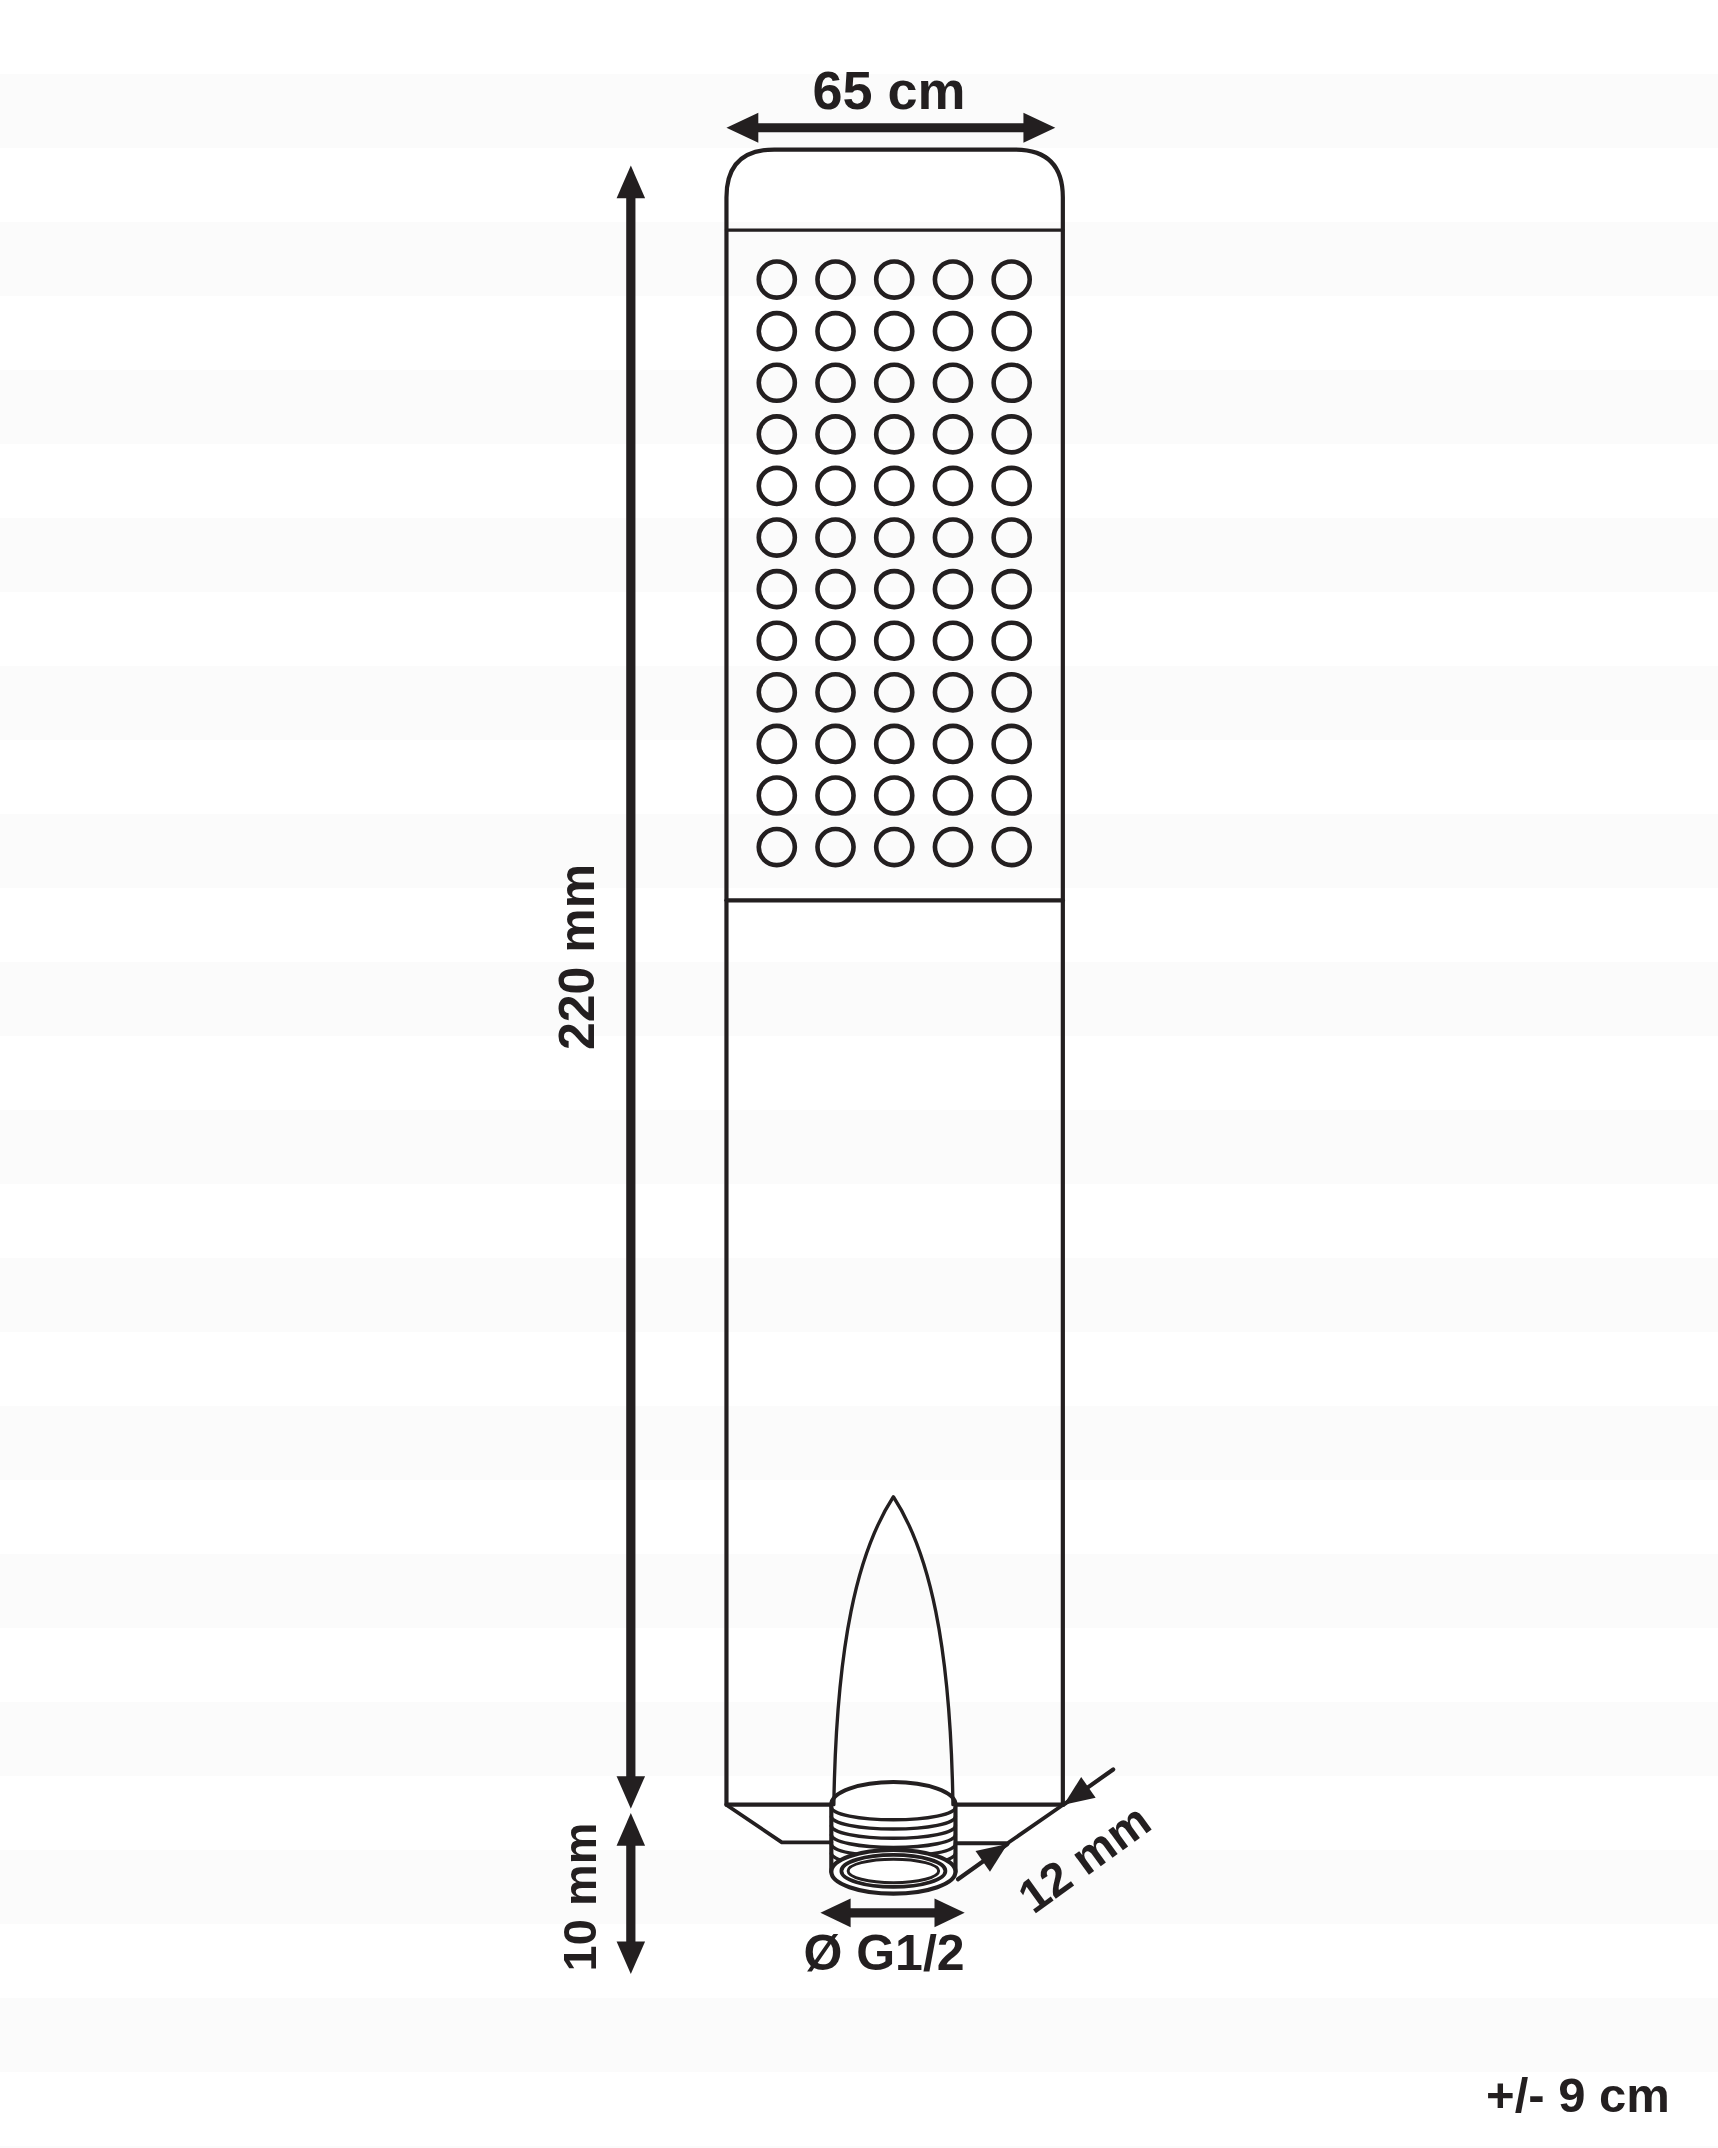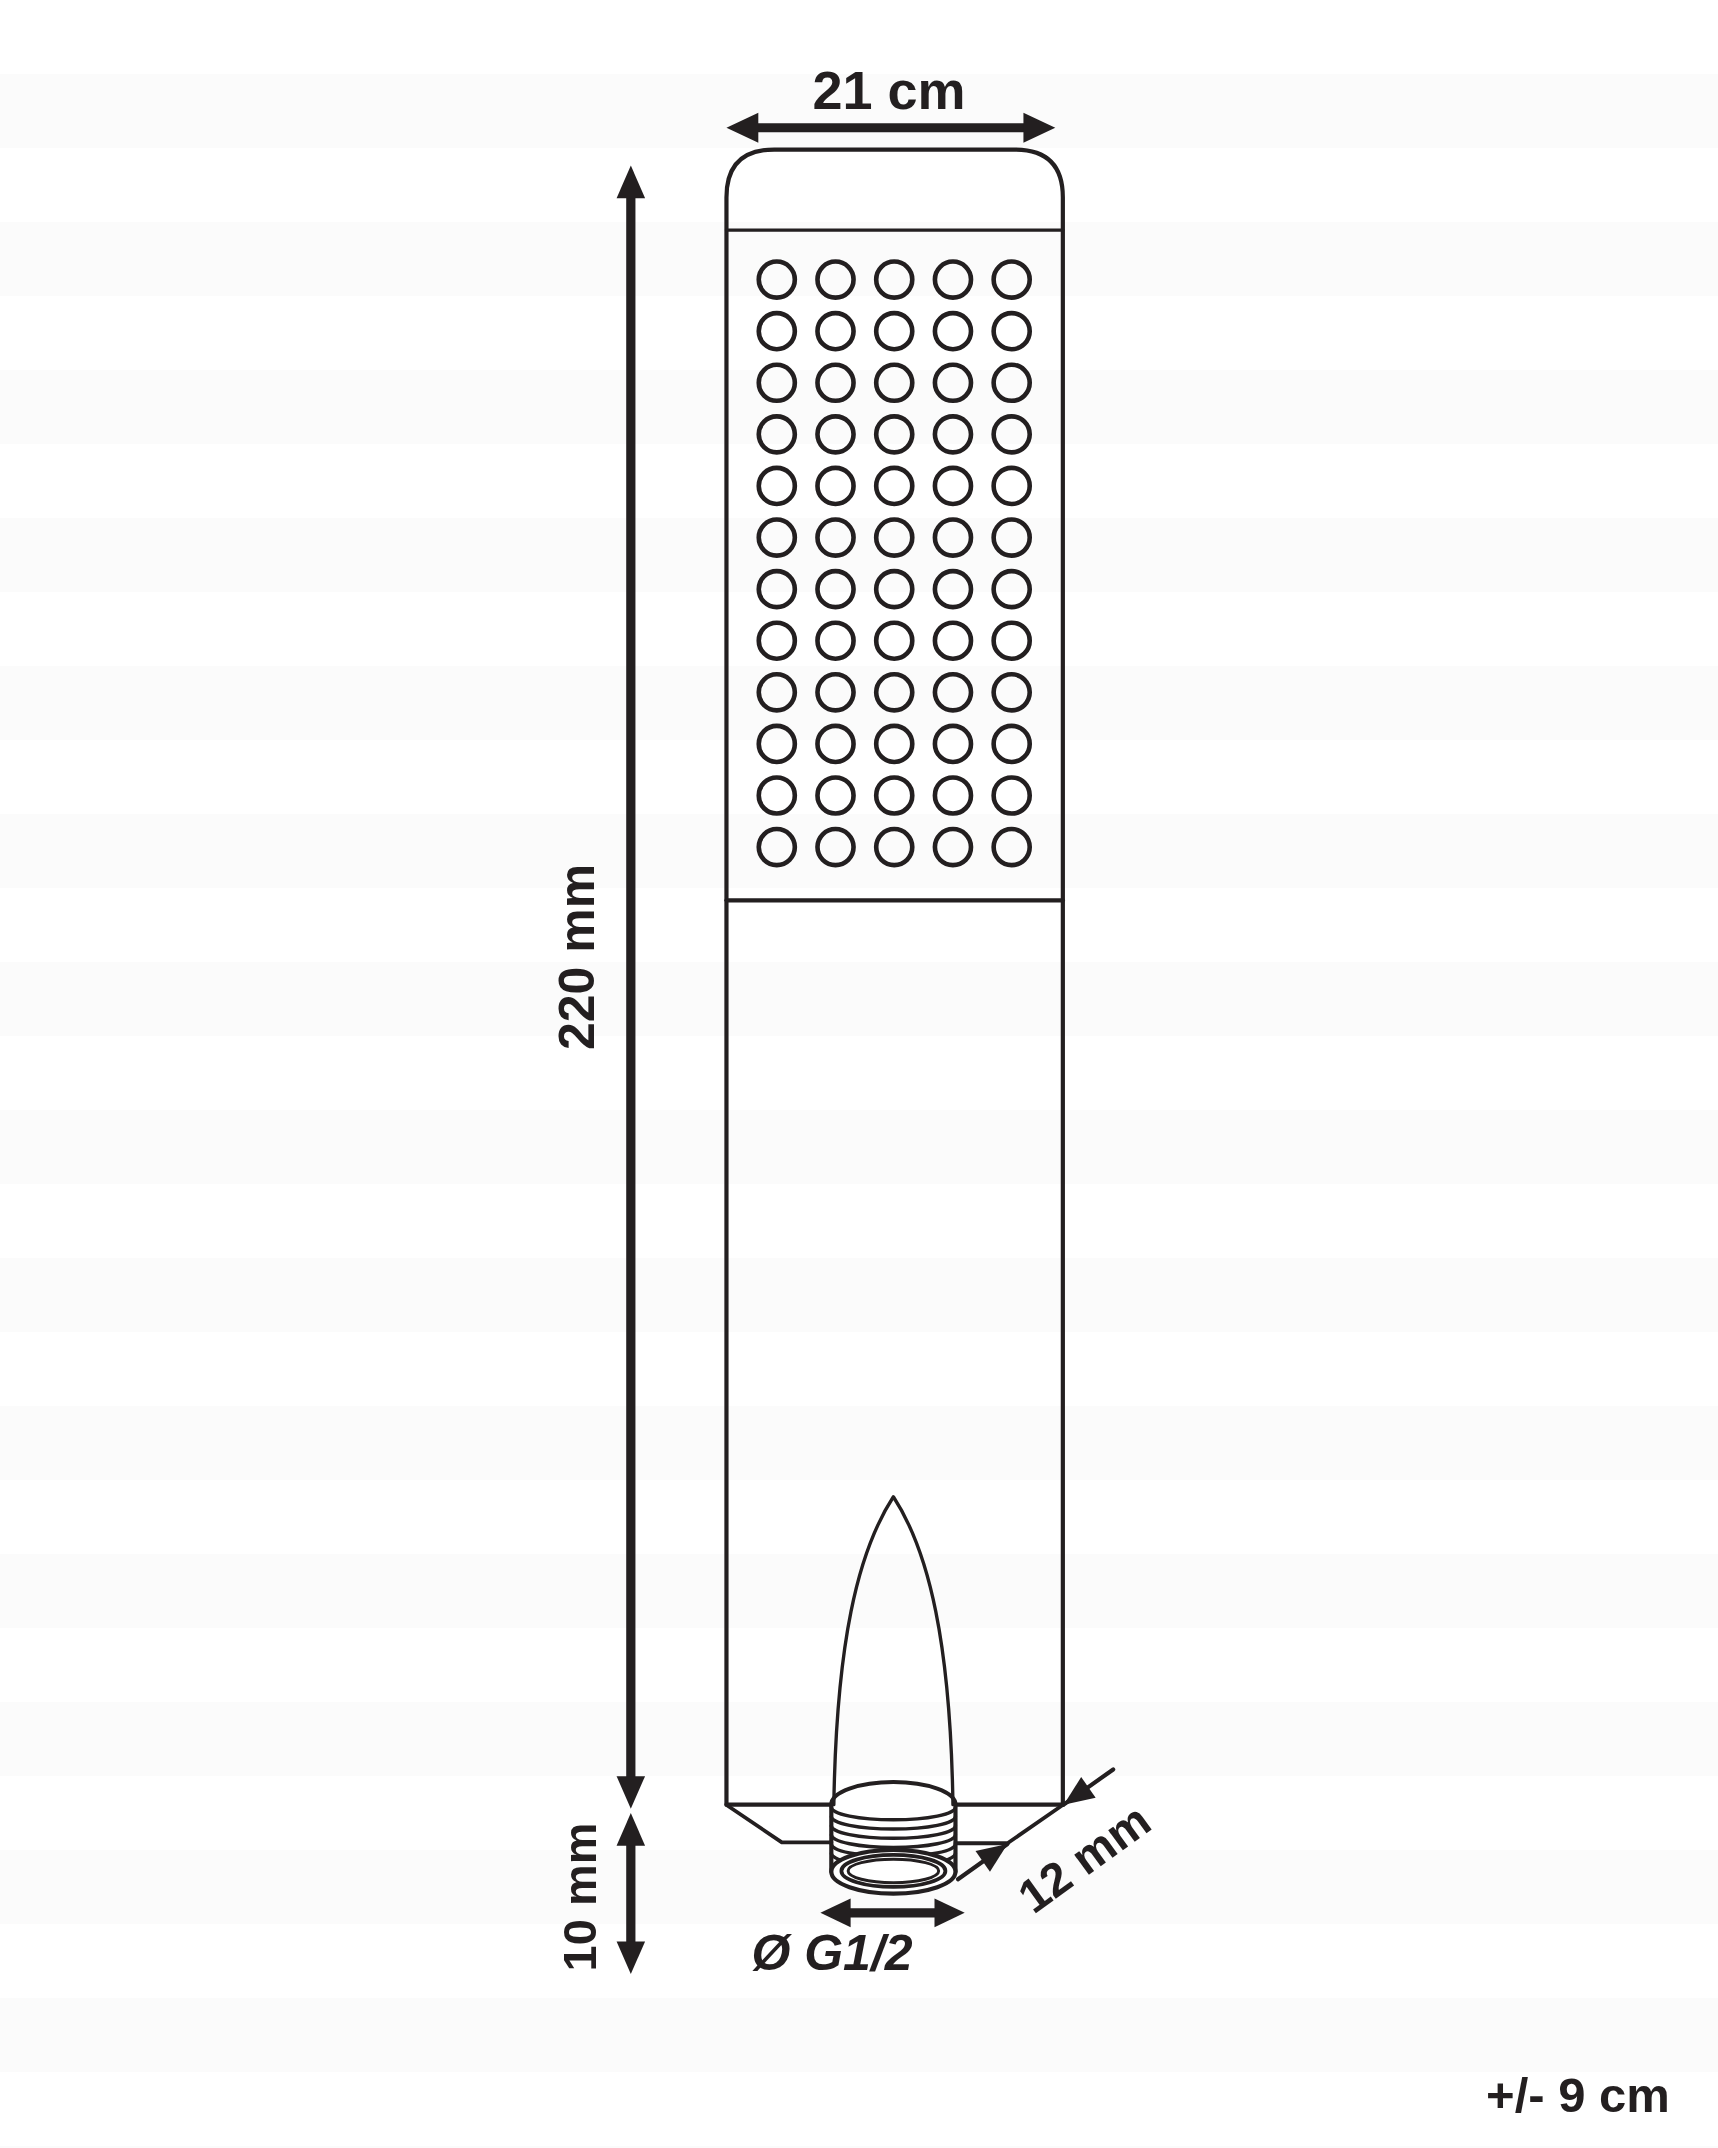--- a/index.html
+++ b/index.html
@@ -18,21 +18,21 @@
     font-weight:bold;
     white-space:nowrap;
     line-height:1;
   }
   .lbl.rot90{transform:translate(-50%,-50%) rotate(-90deg);}
   .lbl.rot36{transform:translate(-50%,-50%) rotate(-36deg);}
   .w-label{left:889px;top:90px;font-size:54px;}
   .l-label{left:577px;top:957px;font-size:50px;}
   .c-label{left:579px;top:1897px;font-size:47px;}
   .ch-label{left:1084px;top:1858px;font-size:47px;}
-  .t-label{left:832px;top:1953px;font-size:50px;font-style:italic;}
+  .t-label{left:884px;top:1953px;font-size:50px;}
   .tol-label{left:1578px;top:2095px;font-size:49px;}
 </style>
 </head>
 <body>
 
 <div class="canvas">
 
   <svg viewBox="0 0 2048 2560" fill="none" stroke="#231f20" stroke-linecap="round" stroke-linejoin="round">
 
     <g>
@@ -155,20 +155,20 @@
     </g>
 
     <g>
       <line x1="1268" y1="2151" x2="1327" y2="2109" stroke-width="5"></line>
       <line x1="1201" y1="2198" x2="1142" y2="2240" stroke-width="5"></line>
       <polygon points="0,0 -36,-15 -36,15" fill="#231f20" stroke="none" transform="translate(1268,2151) rotate(145)"></polygon>
       <polygon points="0,0 -36,-15 -36,15" fill="#231f20" stroke="none" transform="translate(1201,2198) rotate(-35)"></polygon>
     </g>
   </svg>
 
-  <div class="lbl w-label">21 cm</div>
+  <div class="lbl w-label">65 cm</div>
   <div class="lbl rot90 l-label">220 mm</div>
   <div class="lbl rot90 c-label">10 mm</div>
   <div class="lbl rot36 ch-label">12 mm</div>
   <div class="lbl t-label">Ø G1/2</div>
   <div class="lbl tol-label">+/- 9 cm</div>
 </div>
 
 
 </body></html>

